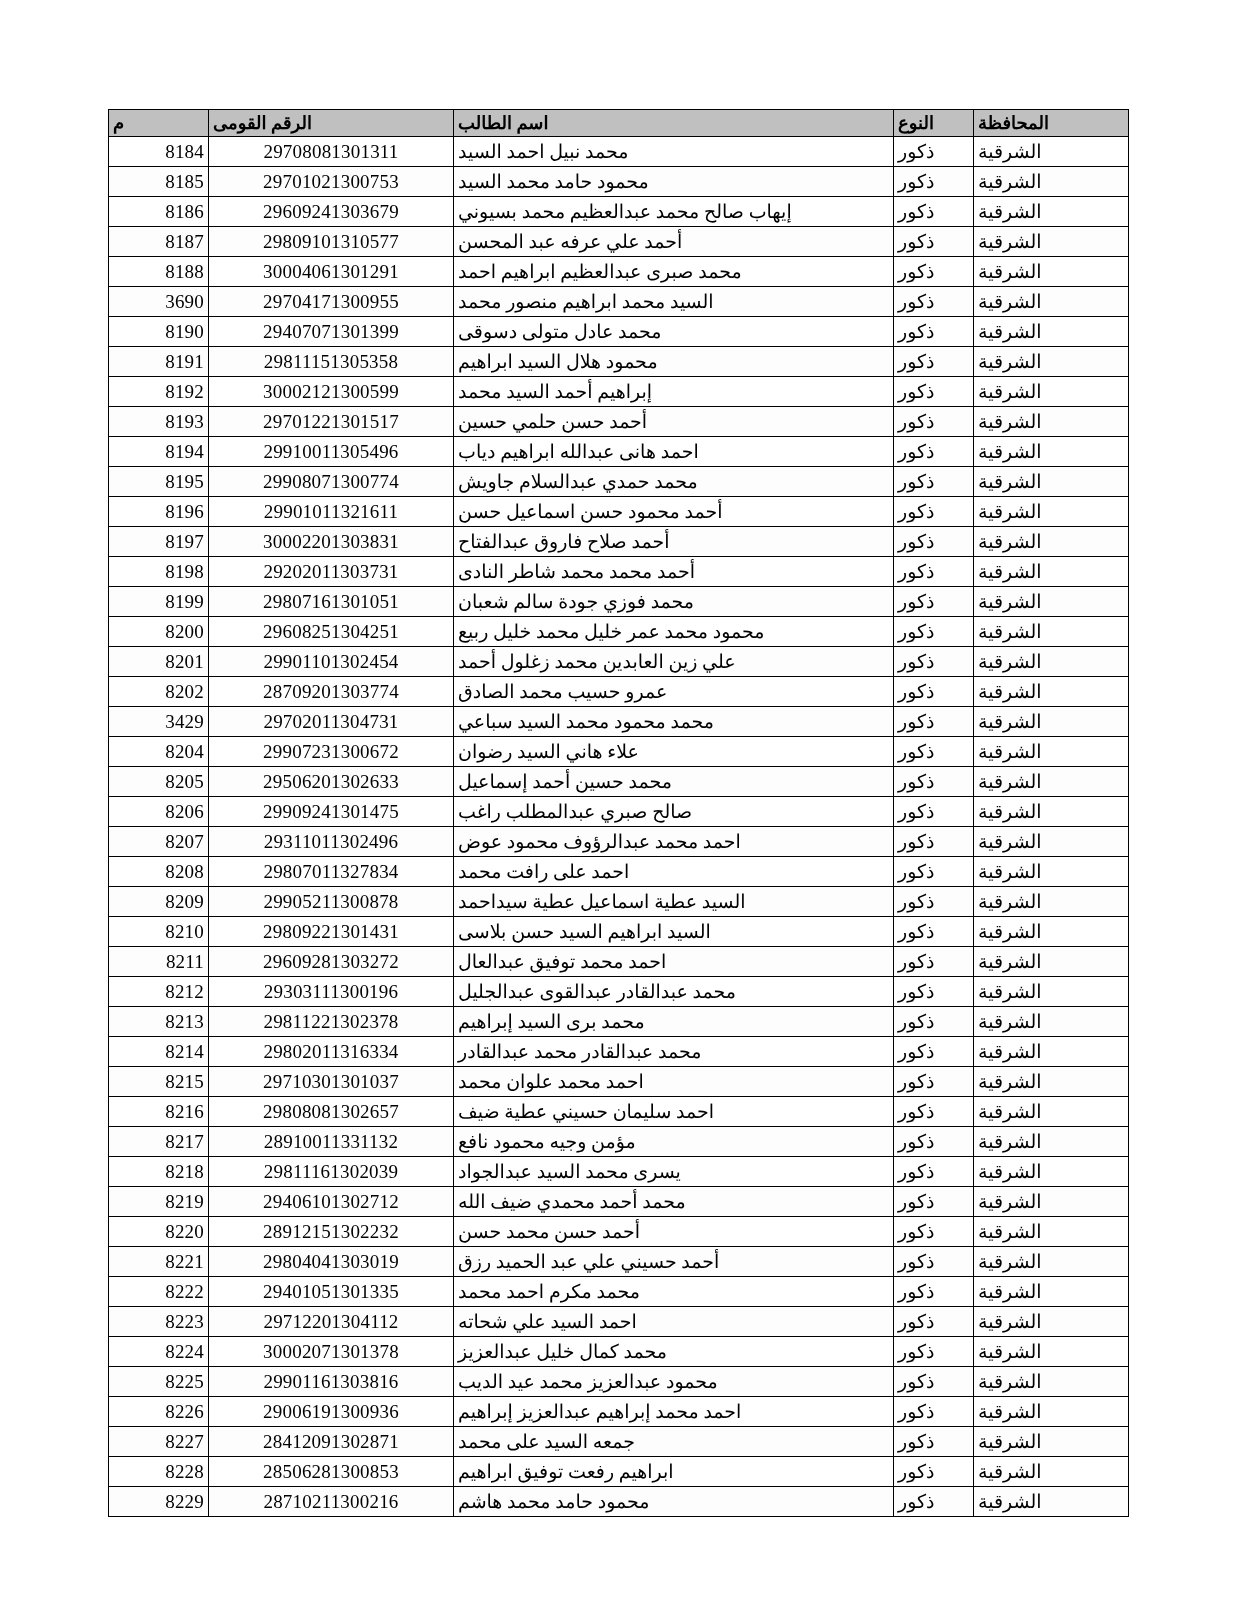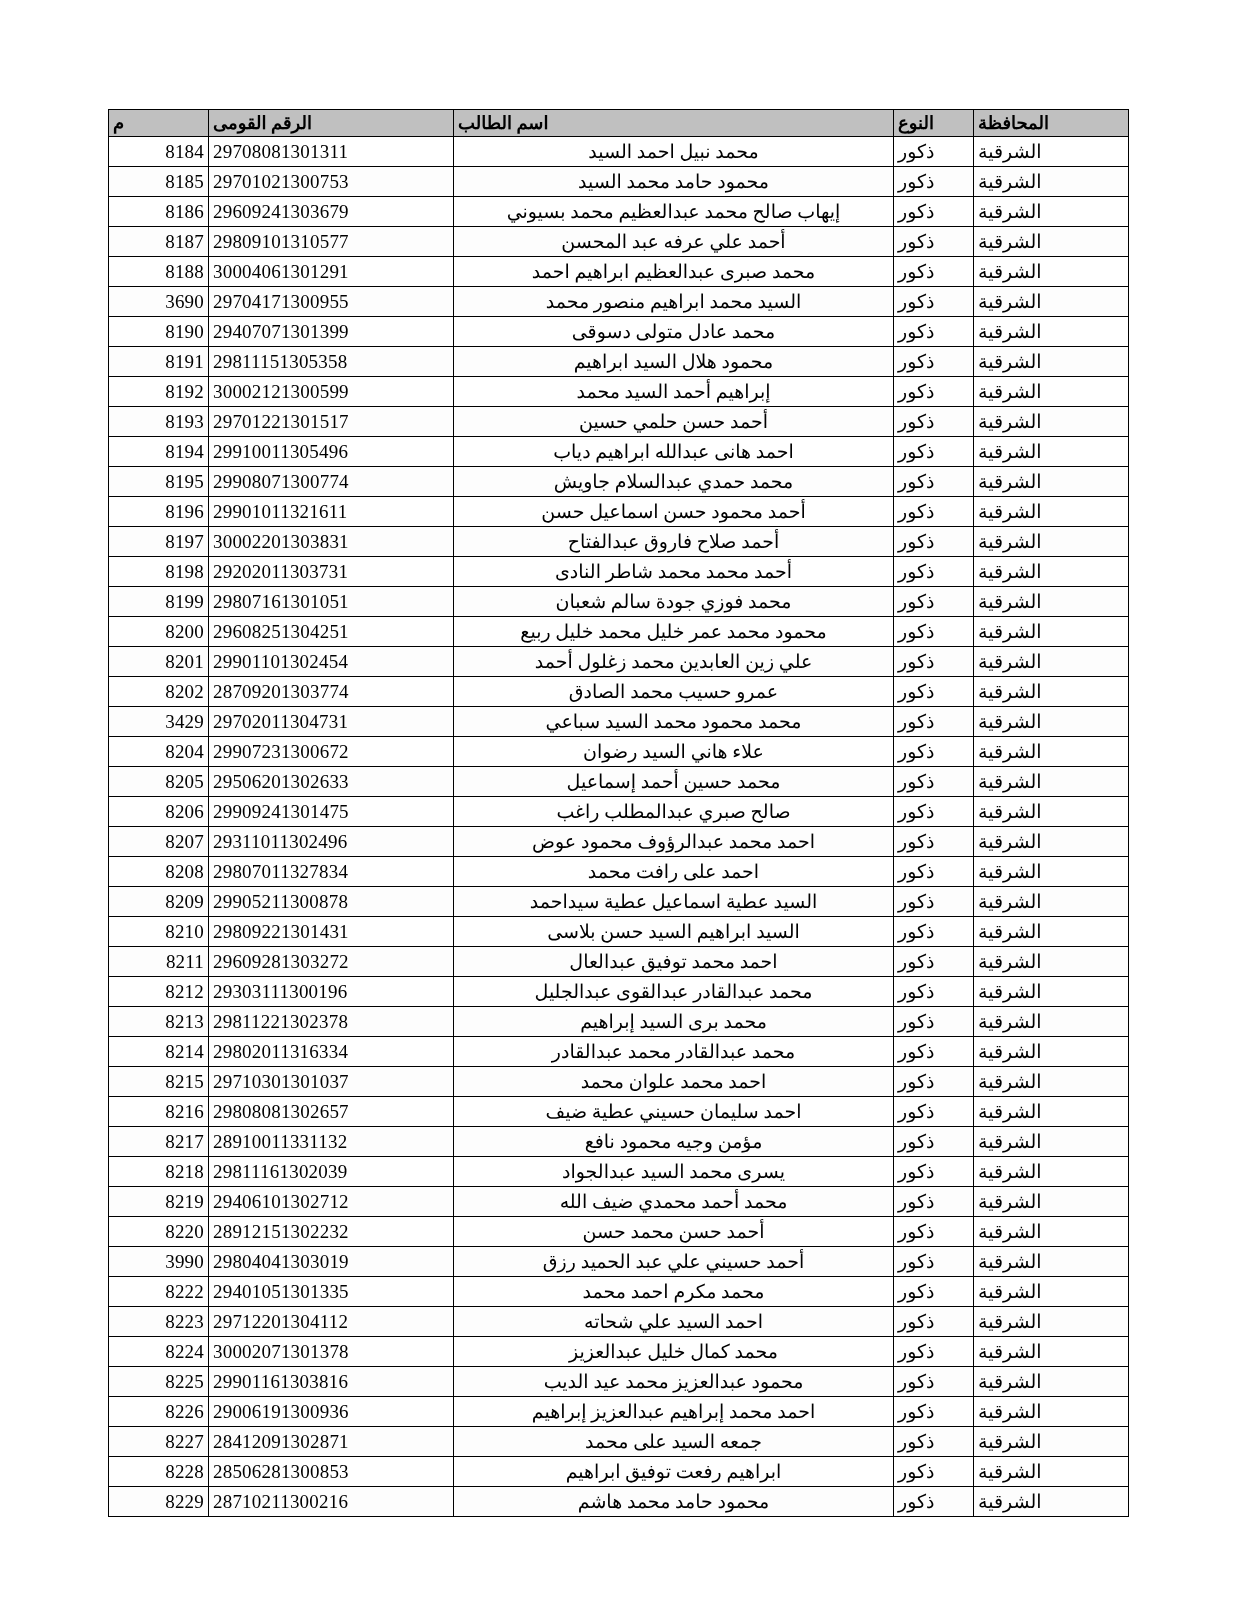--- a/index.html
+++ b/index.html
@@ -59,31 +59,31 @@
     text-align: left;
   }
   th.h-gov, th.h-type, th.h-name, th.h-nid, th.h-seq { text-align: left; }
 
   td.cell-gov,
   td.cell-type {
     text-align: left;
     font-size: 18px;
   }
   td.cell-name {
-    text-align: center;
+    text-align: left;
     font-size: 19px;
   }
   td.cell-nid,
   td.cell-seq {
     text-align: left;
     direction: ltr;
     font-size: 20px;
     letter-spacing: 0.2px;
   }
-  td.cell-nid { padding-left: 6px; }
+  td.cell-nid { padding-left: 6px; text-align: center; }
   td.cell-seq { padding-left: 8px; text-align: right; }
 
   tbody tr:nth-child(even) td { background: #fdfdfd; }
   tbody tr:nth-child(odd)  td { background: #ffffff; }
 </style>
 </head>
 <body>
 
 <div class="page">
   <div class="table-wrap">
@@ -362,21 +362,21 @@
             <td class="cell-type">ذكور</td>
             <td class="cell-name">أحمد حسن محمد حسن</td>
             <td class="cell-nid">28912151302232</td>
             <td class="cell-seq">8220</td>
           </tr>
           <tr>
             <td class="cell-gov">الشرقية</td>
             <td class="cell-type">ذكور</td>
             <td class="cell-name">أحمد حسيني علي عبد الحميد رزق</td>
             <td class="cell-nid">29804041303019</td>
-            <td class="cell-seq">3990</td>
+            <td class="cell-seq">8221</td>
           </tr>
           <tr>
             <td class="cell-gov">الشرقية</td>
             <td class="cell-type">ذكور</td>
             <td class="cell-name">محمد مكرم احمد محمد</td>
             <td class="cell-nid">29401051301335</td>
             <td class="cell-seq">8222</td>
           </tr>
           <tr>
             <td class="cell-gov">الشرقية</td>

